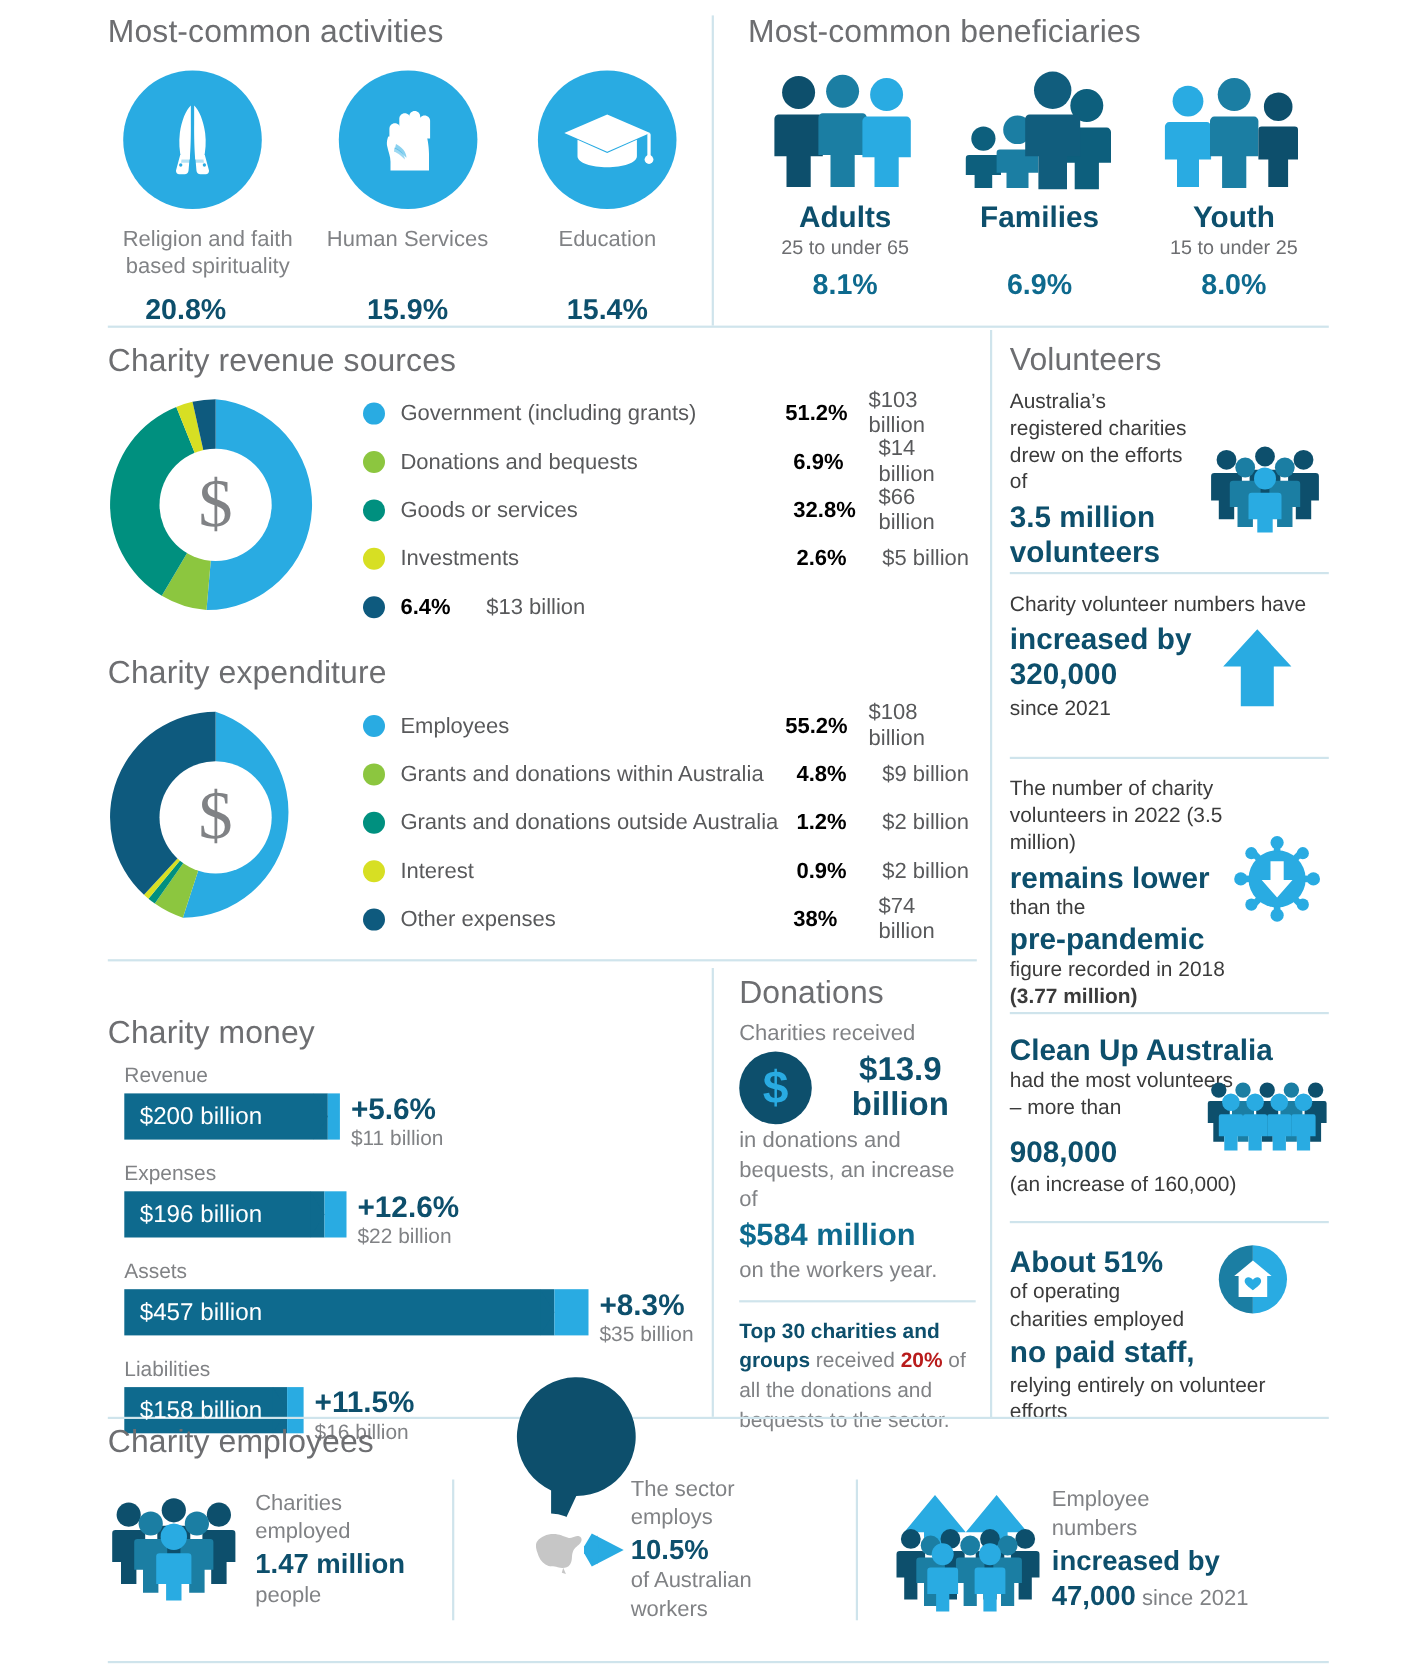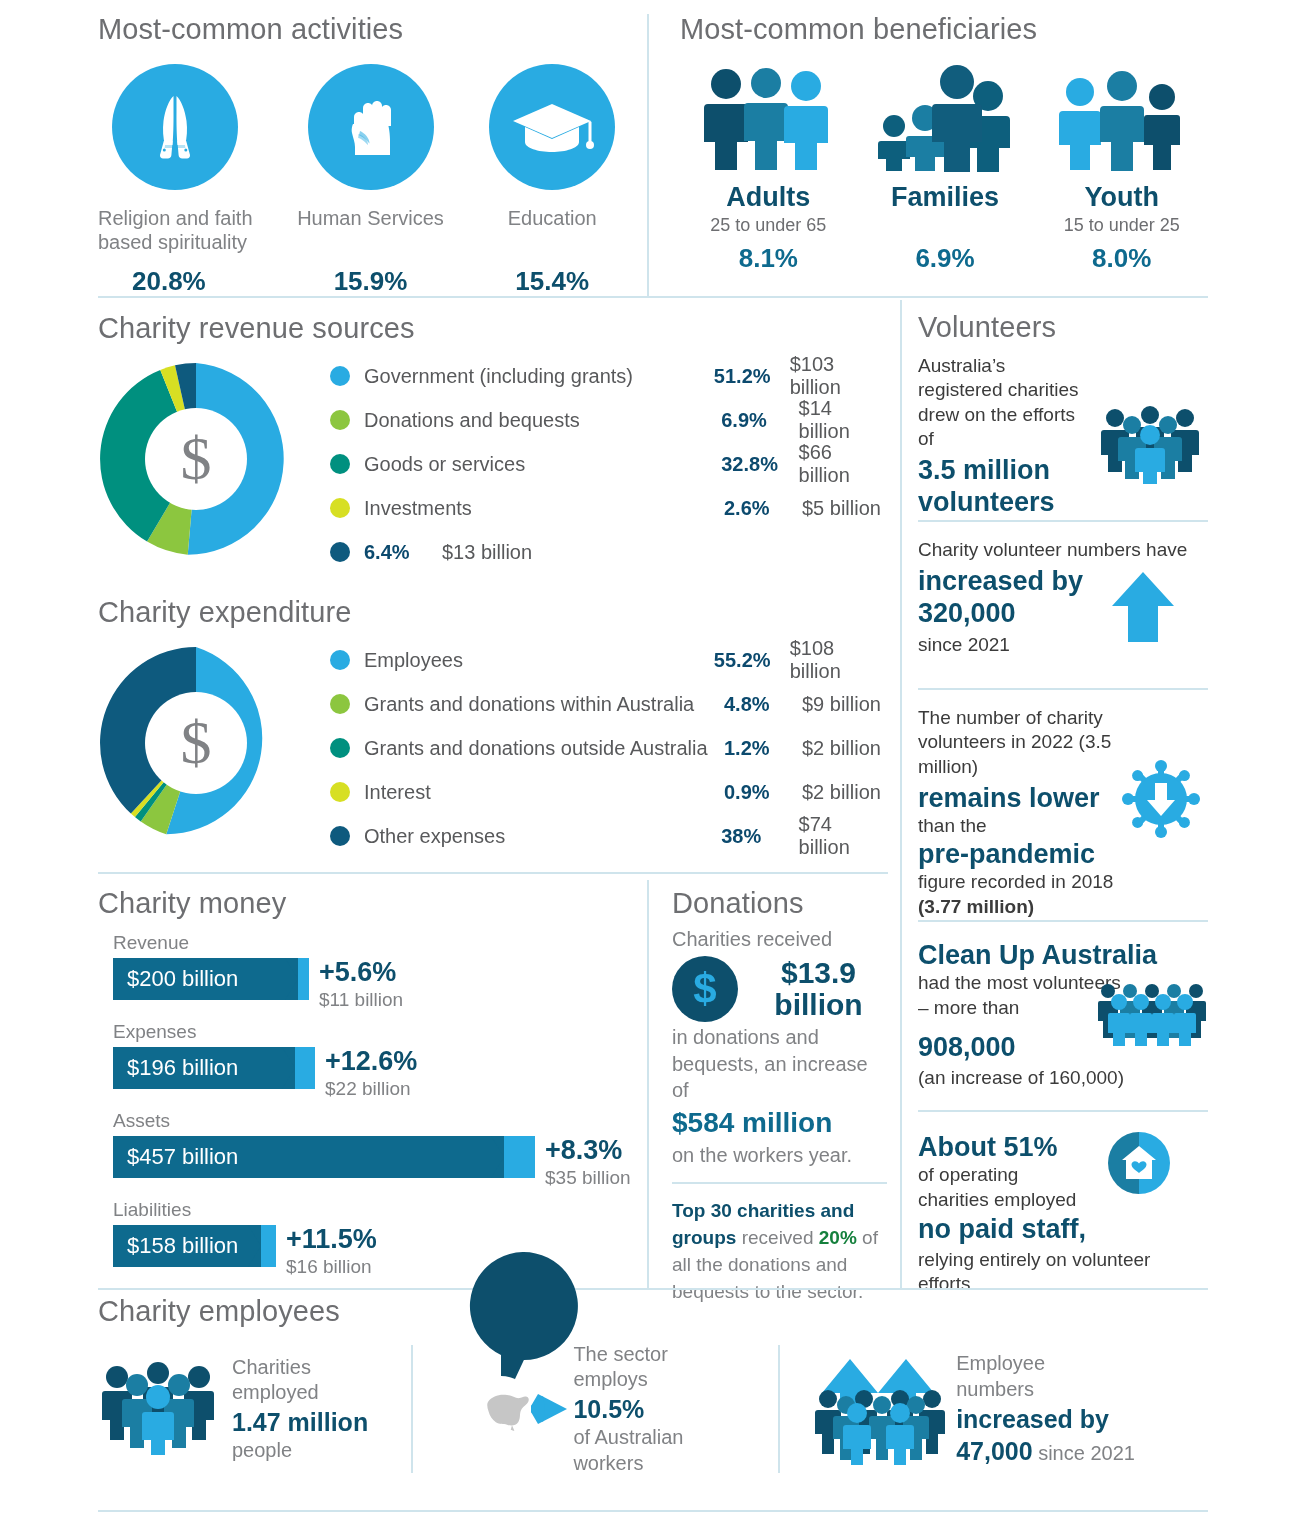--- a/index.html
+++ b/index.html
@@ -11,42 +11,42 @@
     -webkit-font-smoothing:antialiased;
   }
   .page{position:relative;width:1296px;height:1526px;overflow:hidden;}
 
   
   .h-section{
     font-size:29px;font-weight:400;color:#6d6e71;letter-spacing:.1px;
     line-height:1.1;
   }
   .dark{color:#0d4f6c;}
-  .blue{color:#15803d;}
+  .blue{color:#b91c1c;}
   .b{font-weight:bold;}
 
   
   .hr{position:absolute;height:2px;background:#cfe4ec;}
   .vr{position:absolute;width:2px;background:#cfe4ec;}
 
   
   #activities{position:absolute;left:98px;top:14px;width:545px;}
   #activities .title{margin-bottom:18px;}
   .act-row{display:flex;}
   .act{width:182px;text-align:center;}
   .act .circ{
     width:126px;height:126px;border-radius:50%;
     background:#29abe2;margin:0 auto 16px auto;
     display:flex;align-items:center;justify-content:center;
   }
   .act .lbl{font-size:20px;color:#808285;line-height:1.22;min-height:54px;}
   .act .pct{font-size:26px;font-weight:bold;color:#0d4f6c;margin-top:6px;}
   .act:nth-child(1){text-align:left;}
   .act:nth-child(1) .circ{margin-left:14px;}
-  .act:nth-child(1) .lbl{text-align:left;}
+  .act:nth-child(1) .lbl{text-align:center;}
   .act:nth-child(1) .pct{text-align:left;padding-left:34px;}
   .act:nth-child(2) .lbl,.act:nth-child(3) .lbl{text-align:center;}
 
   
   #benef{position:absolute;left:680px;top:14px;width:530px;}
   #benef .title{margin-bottom:14px;}
   .ben-row{display:flex;}
   .ben{width:186px;text-align:center;}
   .ben .art{height:112px;display:flex;align-items:flex-end;justify-content:center;}
   .ben .nm{font-size:27px;font-weight:bold;color:#0d4f6c;margin-top:10px;}
@@ -60,31 +60,31 @@
   .donut-wrap .hole{
     position:absolute;left:50%;top:50%;transform:translate(-50%,-50%);
     width:102px;height:102px;border-radius:50%;background:#fff;
     display:flex;align-items:center;justify-content:center;
     font-size:62px;color:#808285;font-family:"Liberation Serif",serif;font-weight:400;
   }
   .legend{position:absolute;left:232px;top:46px;}
   .lrow{display:flex;align-items:center;height:34px;margin-bottom:10px;}
   .dot{width:20px;height:20px;border-radius:50%;flex:0 0 20px;margin-right:14px;}
   .lname{font-size:20px;color:#58595b;width:360px;}
-  .lpct{font-size:20px;font-weight:bold;color:#0c4a6e;width:78px;}
+  .lpct{font-size:20px;font-weight:bold;color:#000000;width:78px;}
   .lamt{font-size:20px;color:#58595b;}
 
   
   #volcol{position:absolute;left:918px;top:312px;width:290px;}
   .vcard{position:relative;}
   .vcard .txt{font-size:19px;color:#3b3b3b;line-height:1.28;}
   .vcard .bigger{font-size:27px;font-weight:bold;color:#0d4f6c;line-height:1.17;}
 
   
-  #money{position:absolute;left:98px;top:888px;width:540px;}
+  #money{position:absolute;left:98px;top:924px;width:540px;}
   #money .title{margin-bottom:12px;}
   .mrow{margin-bottom:12px;padding-left:15px;}
   .mlabel{font-size:19px;color:#808285;margin-bottom:4px;}
   .barline{display:flex;align-items:flex-start;}
   .bar{position:relative;height:42px;display:flex;align-items:center;}
   .bar .fill{position:absolute;left:0;top:0;height:42px;background:#0e6a8e;}
   .bar .tip{position:absolute;top:0;height:42px;background:#29abe2;}
   .bar .notch{
     position:absolute;top:0;width:0;height:0;
     border-top:21px solid transparent;border-bottom:21px solid transparent;

